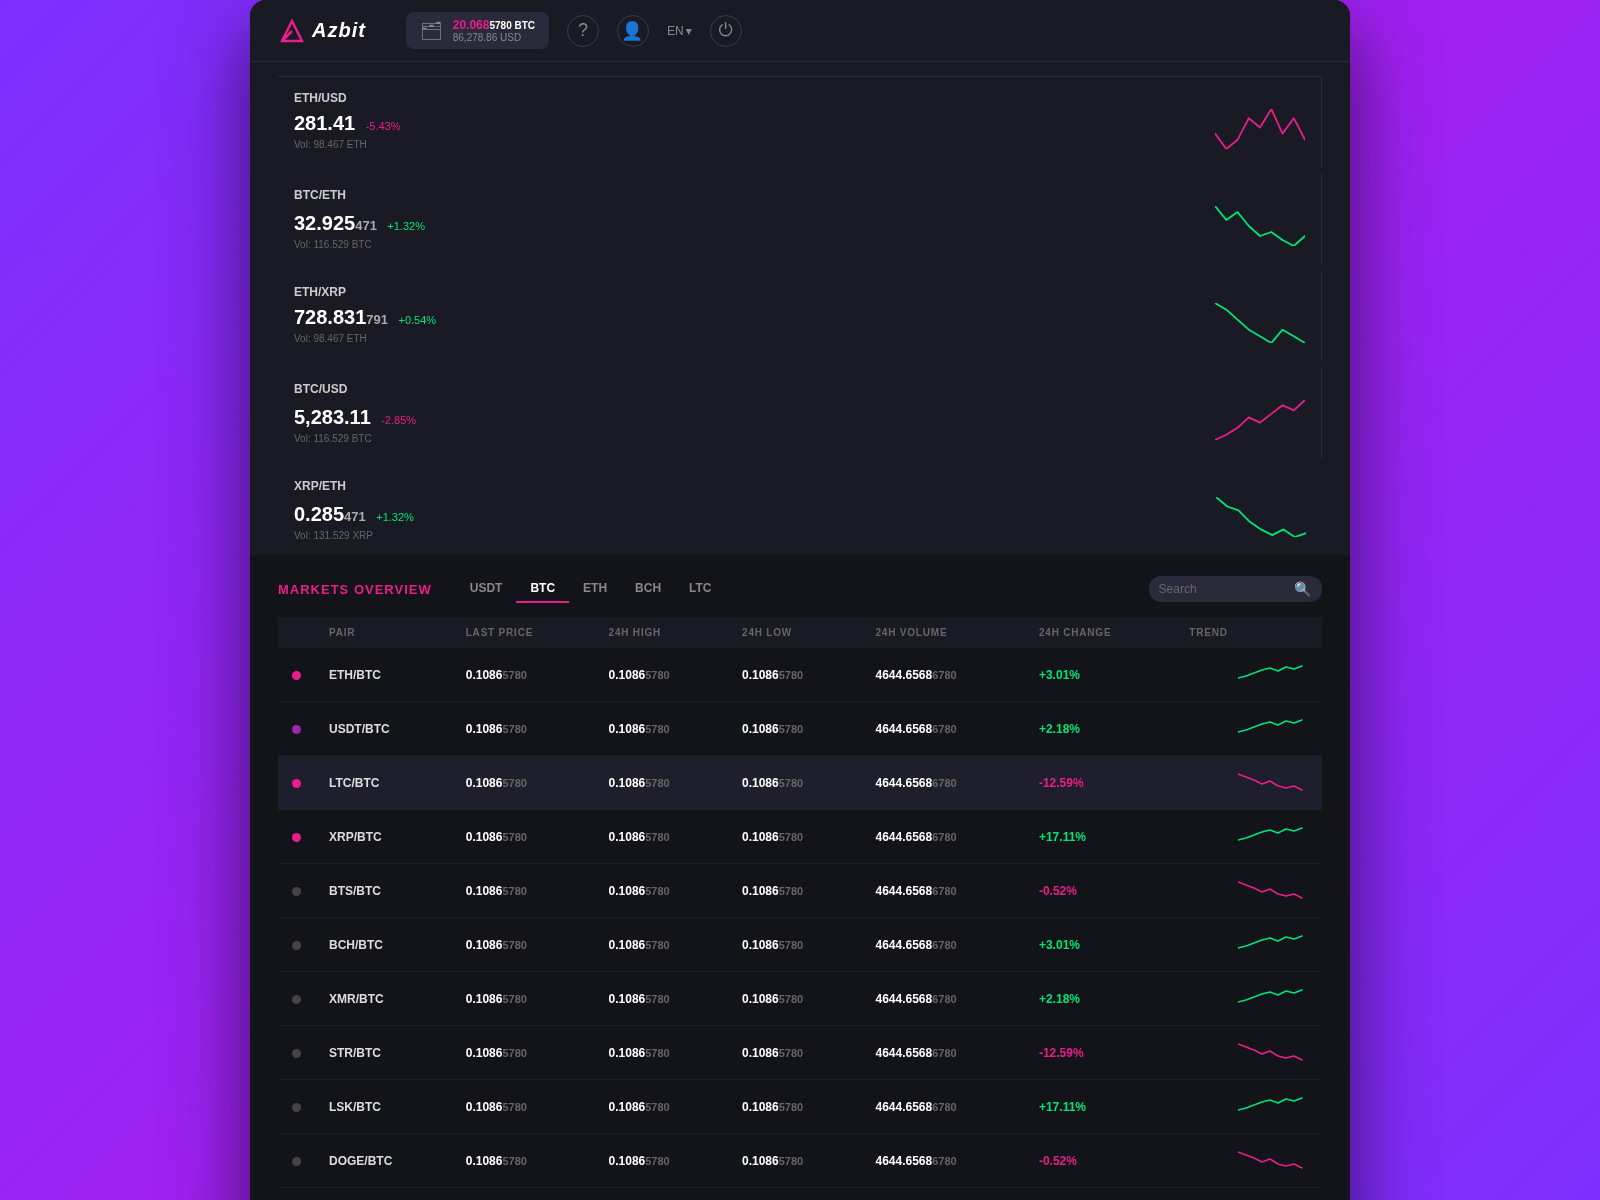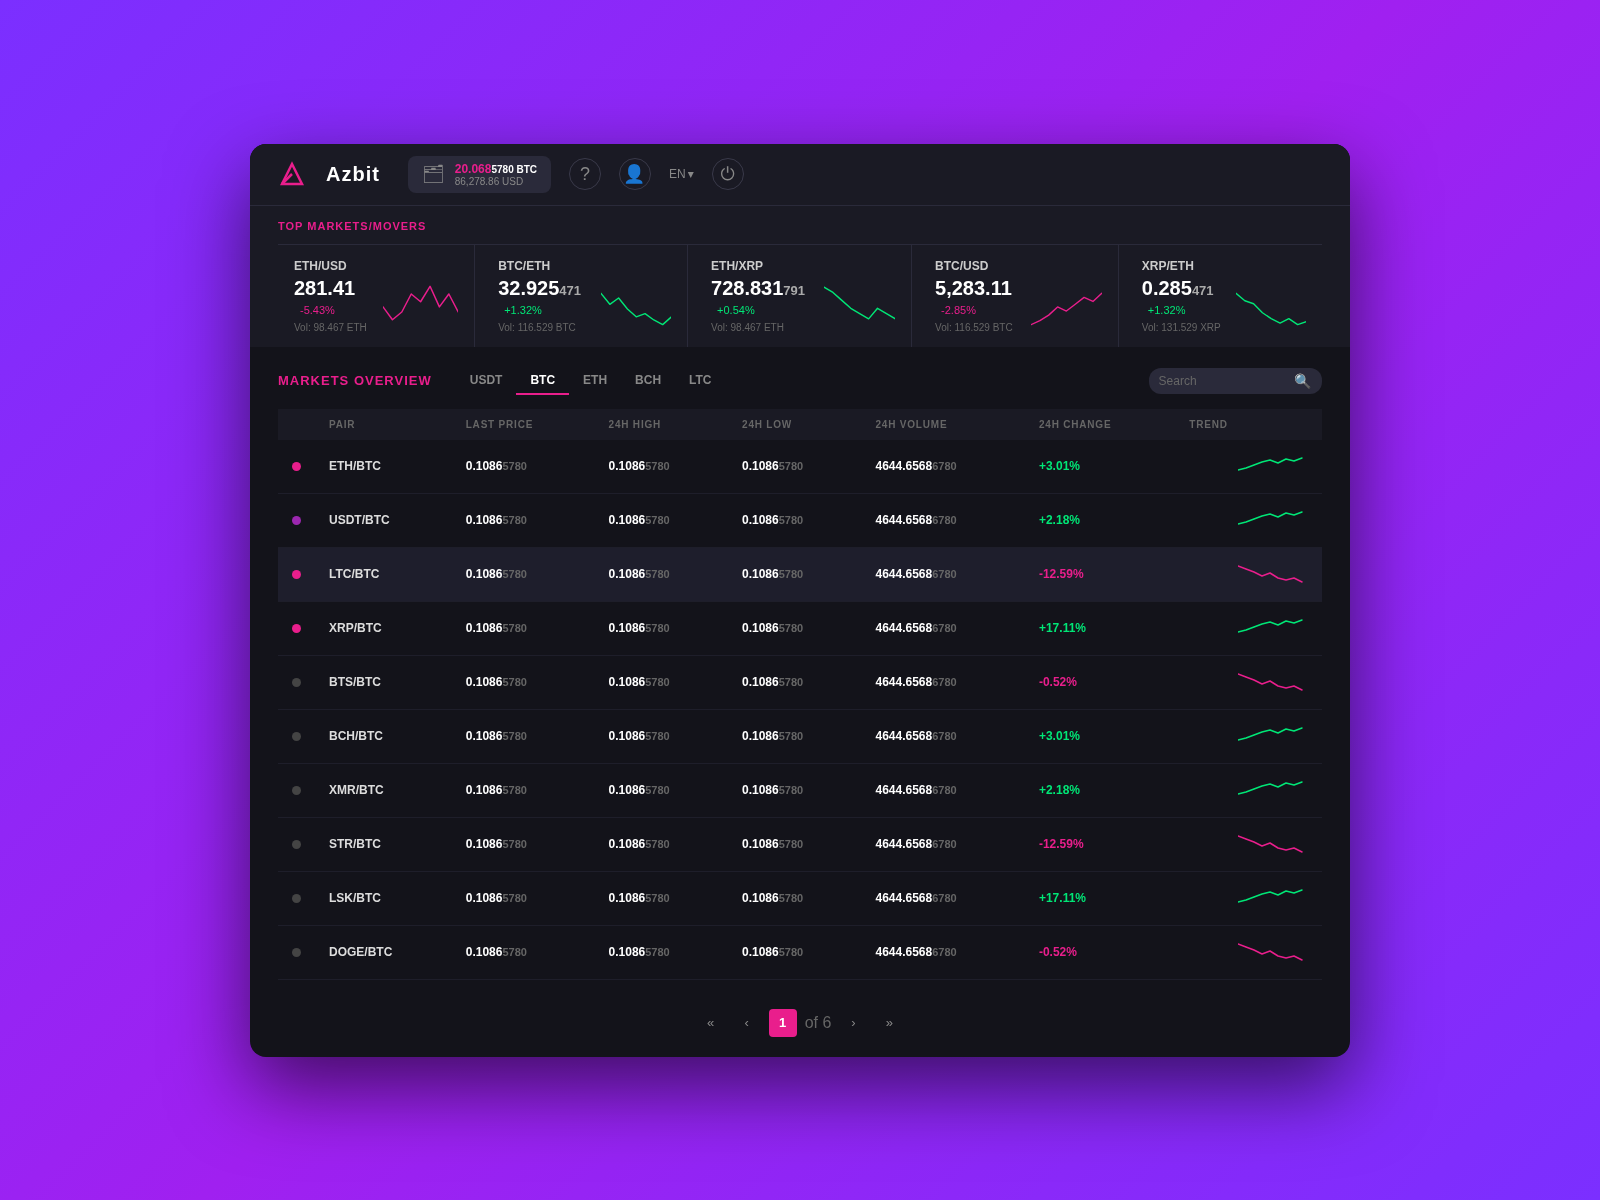--- a/index.html
+++ b/index.html
@@ -23,22 +23,23 @@
       background: #1a1a24;
       display: flex;
       align-items: center;
       padding: 0 28px;
       height: 62px;
       border-bottom: 1px solid #2a2a3a;
     }
     .logo {
       display: flex;
       align-items: center;
-      gap: 20px;
-      margin-right: 28px;
+      gap: 6px;
+      margin-right: 40px;
+      font-style: italic;
     }
     .logo-text {
       color: #fff;
       font-size: 20px;
       font-weight: 700;
       letter-spacing: 1px;
     }
     .nav-links {
       display: flex;
       gap: 32px;
@@ -117,20 +118,21 @@
       font-size: 11px;
       font-weight: 700;
       letter-spacing: 1px;
       margin-bottom: 12px;
       text-transform: uppercase;
     }
     .market-cards {
       display: flex;
       gap: 7px;
       border-top: 1px solid #2a2a3a;
+      flex-direction: column;
     }
     .market-card {
       flex: 1;
       padding: 14px 16px;
       border-right: 1px solid #2a2a3a;
       cursor: pointer;
     }
     .market-card:last-child { border-right: none; }
     .mc-pair {
       color: #ccc;
@@ -326,21 +328,20 @@
       <div class="nav-icon-btn">👤</div>
       <span class="lang-btn">
         <span>EN</span>
         <span>▾</span>
       </span>
       <div class="nav-icon-btn">⏻</div>
     </div>
   </nav>
 
   <div class="top-markets">
-    <div class="top-markets-title">TOP MARKETS/MOVERS</div>
     <div class="market-cards" id="market-cards-container">
 
     <div class="market-card">
     <div class="mc-pair">ETH/USD</div>
     <div style="display:flex;align-items:center;justify-content:space-between;">
       <div>
         <span class="mc-price">
           <span class="big">281.41</span><span class="small"></span>
         </span>
         <span class="mc-change neg">-5.43%</span>

